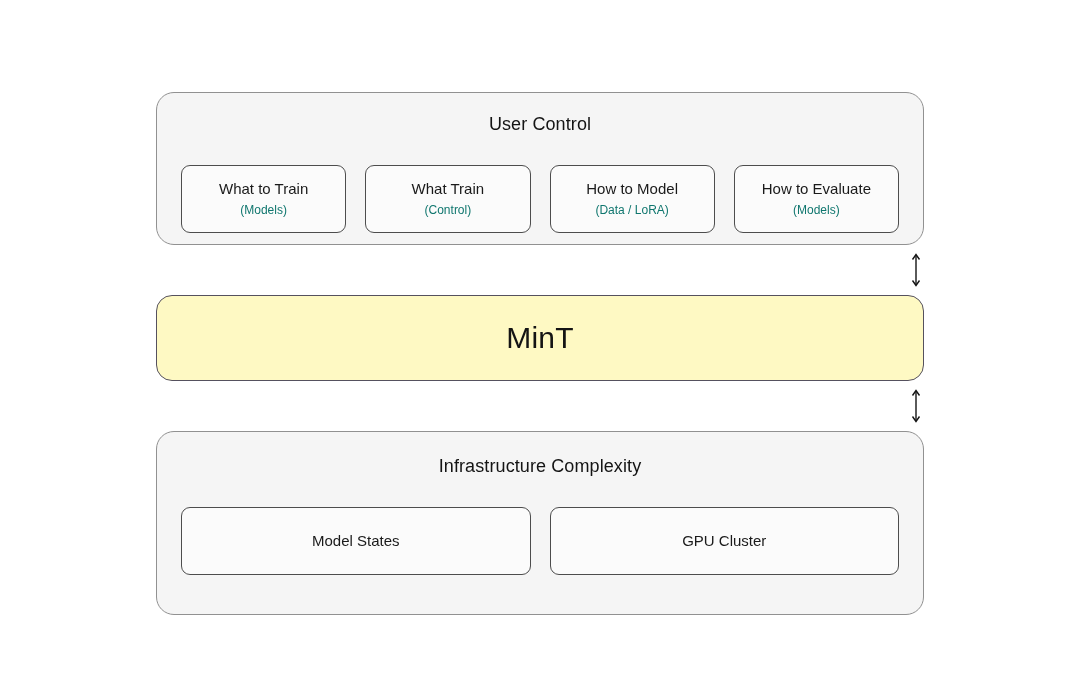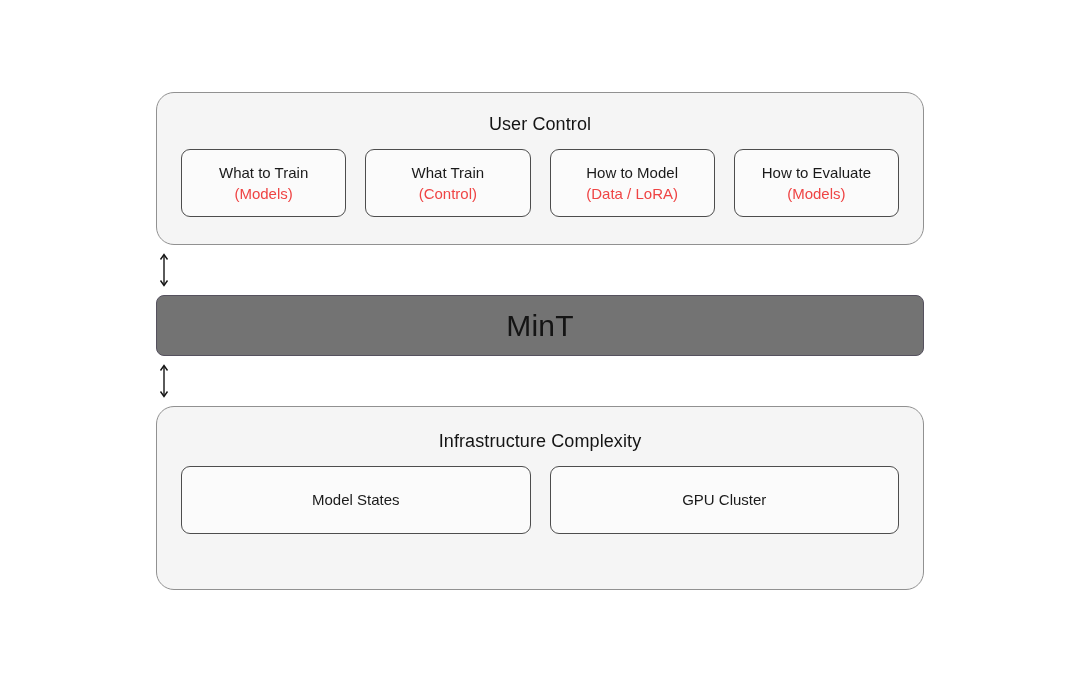--- a/index.html
+++ b/index.html
@@ -15,21 +15,21 @@
     background: #ffffff;
     overflow: hidden;
   }
   .stack {
     position: absolute;
     left: 156px;
     top: 92px;
     width: 768px;
     display: flex;
     flex-direction: column;
-    align-items: flex-start;
+    align-items: flex-end;
   }
   .panel {
     box-sizing: border-box;
     width: 768px;
     background: #f5f5f5;
     border: 1px solid #919191;
     border-radius: 18px;
   }
   .panel.tier {
     height: 153px;
@@ -40,21 +40,21 @@
   .panel-title {
     text-align: center;
     font-size: 18px;
     line-height: 22px;
     color: #141414;
     letter-spacing: 0.1px;
   }
   .card-row {
     display: flex;
     gap: 19px;
-    margin-top: 14px;
+    margin-top: 30px;
     flex: 1;
   }
   .card {
     box-sizing: border-box;
     flex: 1;
     height: 68px;
     background: #fbfbfb;
     border: 1px solid #4d4d4d;
     border-radius: 9px;
     display: flex;
@@ -62,35 +62,35 @@
     align-items: center;
     justify-content: center;
     gap: 6px;
   }
   .card-title {
     font-size: 15px;
     line-height: 16px;
     color: #1a1a1a;
   }
   .card-subtitle {
-    font-size: 15px;
+    font-size: 12px;
     line-height: 14px;
-    color: #ef4444;
+    color: #0f766e;
   }
   .arrow {
     height: 50px;
     display: flex;
     align-items: center;
     justify-content: center;
   }
   .panel.mint {
-    height: 61px;
-    background: #737373;
+    height: 86px;
+    background: #fef9c3;
     border: 1px solid #55515e;
-    border-radius: 8px;
+    border-radius: 16px;
     display: flex;
     align-items: center;
     justify-content: center;
   }
   .mint-title {
     font-size: 30px;
     color: #141414;
     letter-spacing: 0.2px;
   }
 </style>

